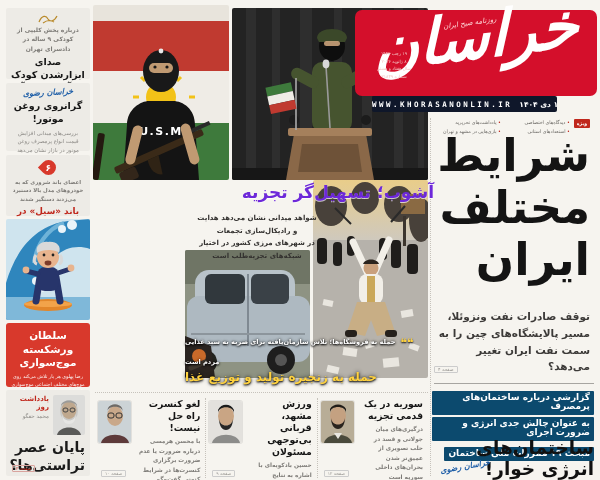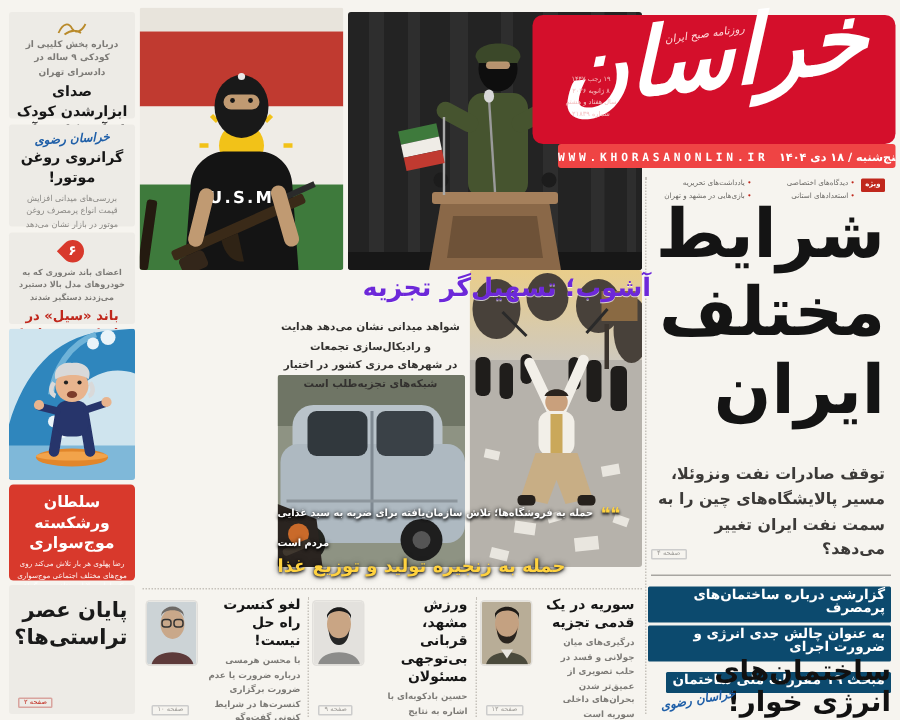--- a/index.html
+++ b/index.html
@@ -32,21 +32,21 @@
 
   
   .logo{position:absolute;left:355px;top:10px;width:242px;height:86px;background:#d40f2b;
         border-radius:7px;z-index:6;}
   .logo .cal{position:absolute;right:18px;top:-4px;font-size:62px;font-weight:900;color:#fff;
              font-style:italic;transform:rotate(-7deg) skewX(-6deg);letter-spacing:-3px;line-height:1;}
   .logo .tag{position:absolute;right:100px;top:9px;font-size:7px;color:#ffd9d9;
              transform:rotate(-8deg);font-style:italic;}
   .logo .issue{position:absolute;left:14px;bottom:16px;width:50px;font-size:4.4px;line-height:1.7;
                color:#f4c2c2;text-align:center;direction:rtl;}
-  .webbar{position:absolute;left:372px;top:96px;width:225px;height:16px;background:#ef4444;
+  .webbar{position:absolute;left:372px;top:96px;width:185px;height:16px;background:#0f172a;
           border-radius:2px;display:flex;direction:ltr;align-items:center;z-index:7;overflow:hidden;}
   .webbar .url{flex:1;color:#fff;font-family:"DejaVu Sans Mono",monospace;font-size:7.5px;
                letter-spacing:2.5px;text-align:center;font-weight:bold;}
   .webbar .slant{width:7px;height:26px;background:#f6f4ef;transform:skewX(-22deg);}
   .webbar .date{color:#fff;font-size:7.5px;font-weight:900;padding:0 7px;direction:rtl;white-space:nowrap;}
 
   
   .idx{position:absolute;left:436px;top:119px;width:154px;display:flex;direction:rtl;gap:4px;align-items:flex-start;}
   .idx .tab{background:#c0271c;color:#fff;font-size:4.6px;font-weight:900;padding:2px 3px;border-radius:1px;}
   .idx .col{flex:1;}
@@ -66,21 +66,21 @@
                font-size:18.5px;font-weight:900;color:#111;}
   .sig{position:absolute;left:440px;top:462px;font-size:8px;color:#1f5fa8;font-style:italic;
        font-weight:bold;transform:rotate(-10deg);}
   .vdots{position:absolute;left:430px;top:118px;height:358px;border-left:1px dotted #c6c2bb;}
 
   
   .midstory{position:absolute;left:185px;top:180px;width:243px;height:198px;}
   .mid-headline{position:absolute;right:-6px;top:2px;width:160px;text-align:right;white-space:nowrap;
                 font-size:17px;font-weight:900;color:#6d28d9;z-index:3;
                 text-shadow:0 1px 0 rgba(255,255,255,.7);}
-  .mid-body{position:absolute;left:0;top:32px;width:124px;text-align:center;font-size:7px;
+  .mid-body{position:absolute;left:10px;top:32px;width:124px;text-align:center;font-size:7px;
             color:#33312f;font-weight:700;line-height:1.8;z-index:3;}
   .mid-captions{position:absolute;left:0;top:149px;width:243px;text-align:left;z-index:4;}
   .cap-small{font-size:6.6px;color:#fff;font-weight:700;
              text-shadow:0 1px 2px #000,0 0 3px #000;}
   .cap-quote{color:#ffd23f;font-size:11px;font-weight:900;vertical-align:-2px;
              text-shadow:0 1px 2px #000;}
   .cap-big{font-size:12px;font-weight:900;color:#ffd23f;margin-top:2px;
            text-shadow:0 1px 2px #000,0 0 4px rgba(0,0,0,.8);}
 
   
@@ -153,20 +153,38 @@
 
   <div class="redbox">
     <div class="ttl">سلطان ورشکسته موج‌سواری</div>
     <div class="body">رضا پهلوی هر بار تلاش می‌کند روی موج‌های مختلف اجتماعی موج‌سواری کند اما به دلایل مختلف جدی گرفته نمی‌شود</div>
     <svg width="18" height="7" viewBox="0 0 18 7" style="margin:2px auto 0">
       <path d="M1 5 C4 1 8 1 9 4 C10 6 14 6 17 2" stroke="#fff" stroke-width="1" fill="none"></path>
     </svg>
   </div>
 
   <div class="notebox">
+    <div class="hdr">
+      <div class="photo" style="position:relative;width:32px;height:40px;flex:none;">
+        <svg width="32" height="40" viewBox="0 0 32 40">
+          <rect width="32" height="40" fill="#dcdcda"></rect>
+          <ellipse cx="16" cy="16" rx="9" ry="11" fill="#c9c9c7"></ellipse>
+          <ellipse cx="16" cy="15" rx="7.5" ry="9" fill="#bfa88e"></ellipse>
+          <path d="M8 12 C8 6 24 6 24 12 L24 10 C22 4 10 4 8 10 Z" fill="#9b9b99"></path>
+          <path d="M9 18 C9 28 23 28 23 18 C23 26 20 29 16 29 C12 29 9 26 9 18 Z" fill="#e6e6e4"></path>
+          <rect x="10" y="13" width="5" height="4" rx="2" fill="none" stroke="#444" stroke-width="1"></rect>
+          <rect x="17" y="13" width="5" height="4" rx="2" fill="none" stroke="#444" stroke-width="1"></rect>
+          <path d="M4 40 C6 30 26 30 28 40 Z" fill="#5a5a58"></path>
+        </svg>
+      </div>
+      <div style="text-align:right;">
+        <div class="lbl">یادداشت روز</div>
+        <div class="auth">محمد حقگو</div>
+      </div>
+    </div>
     <div class="ttl">پایان عصر تراستی‌ها؟</div>
     <div class="tag">صفحه ۲</div>
   </div>
 
   <div class="photo" style="left:93px;top:5px;width:136px;height:175px;">
     <svg width="136" height="175" viewBox="0 0 136 175">
       <rect width="136" height="16" fill="#e8e4dc"></rect>
       <rect y="16" width="136" height="50" fill="#c03a30"></rect>
       <rect y="66" width="136" height="52" fill="#efece6"></rect>
       <rect y="118" width="136" height="57" fill="#3e7a3c"></rect>

